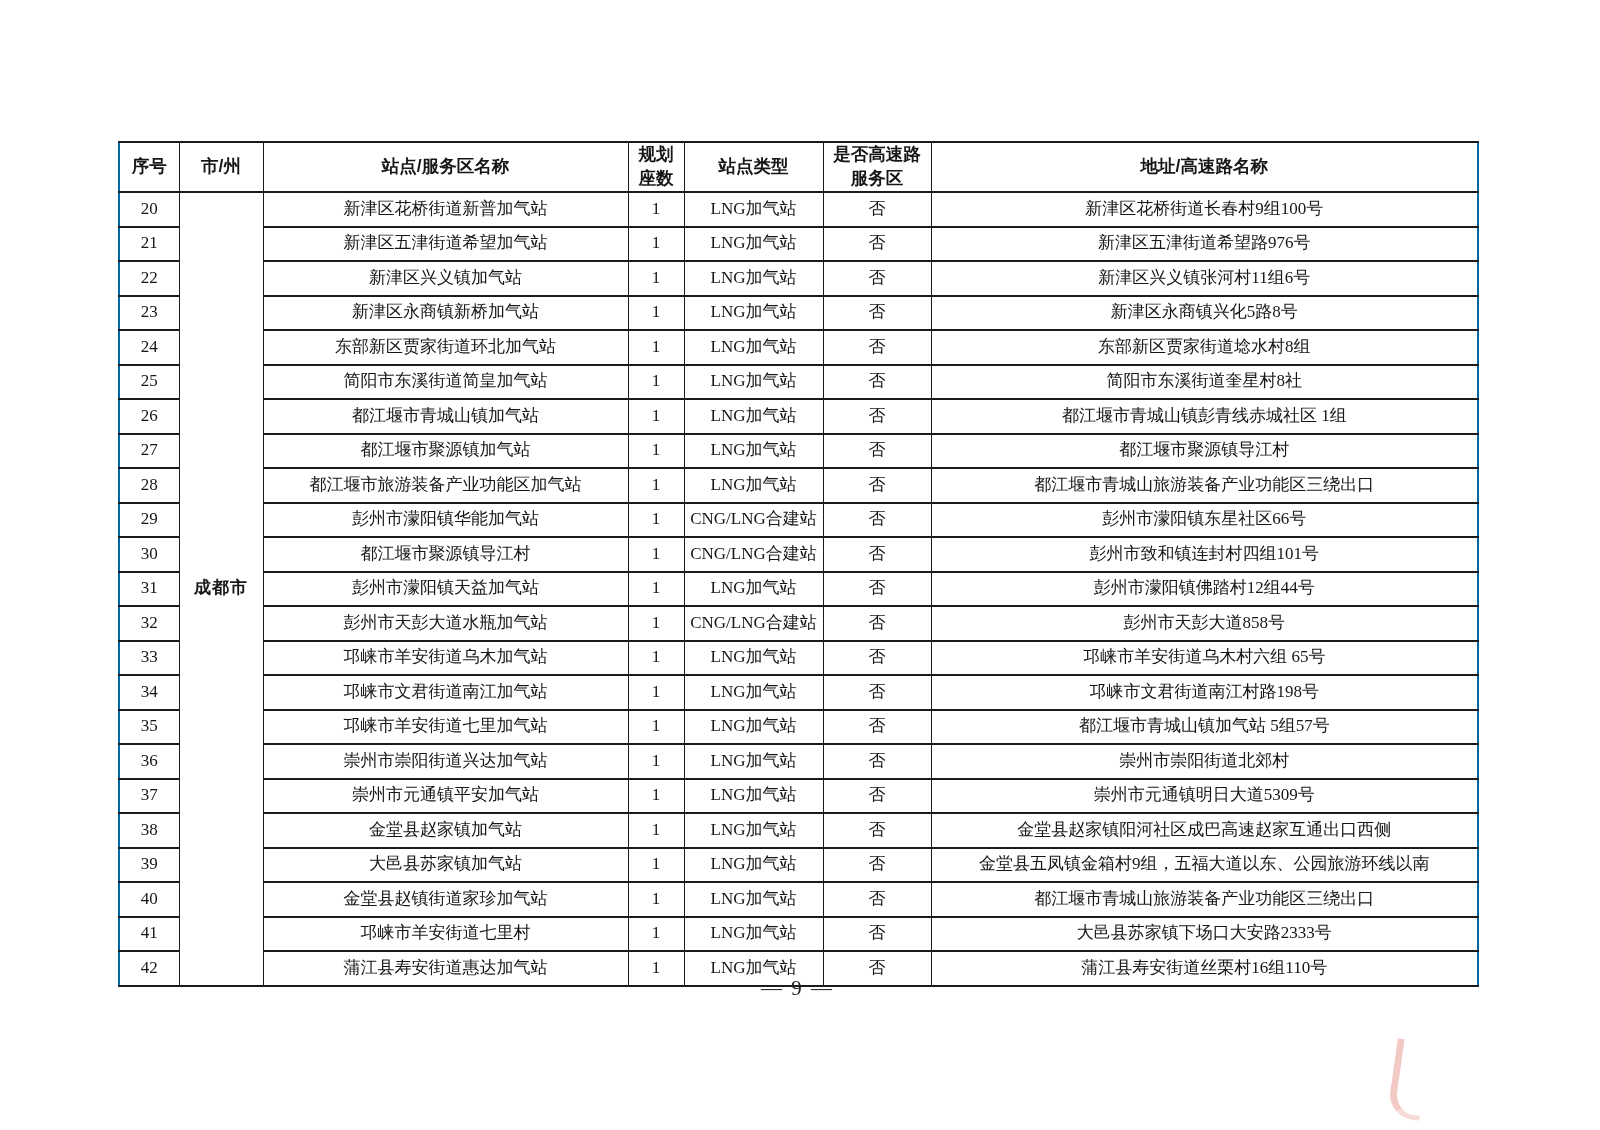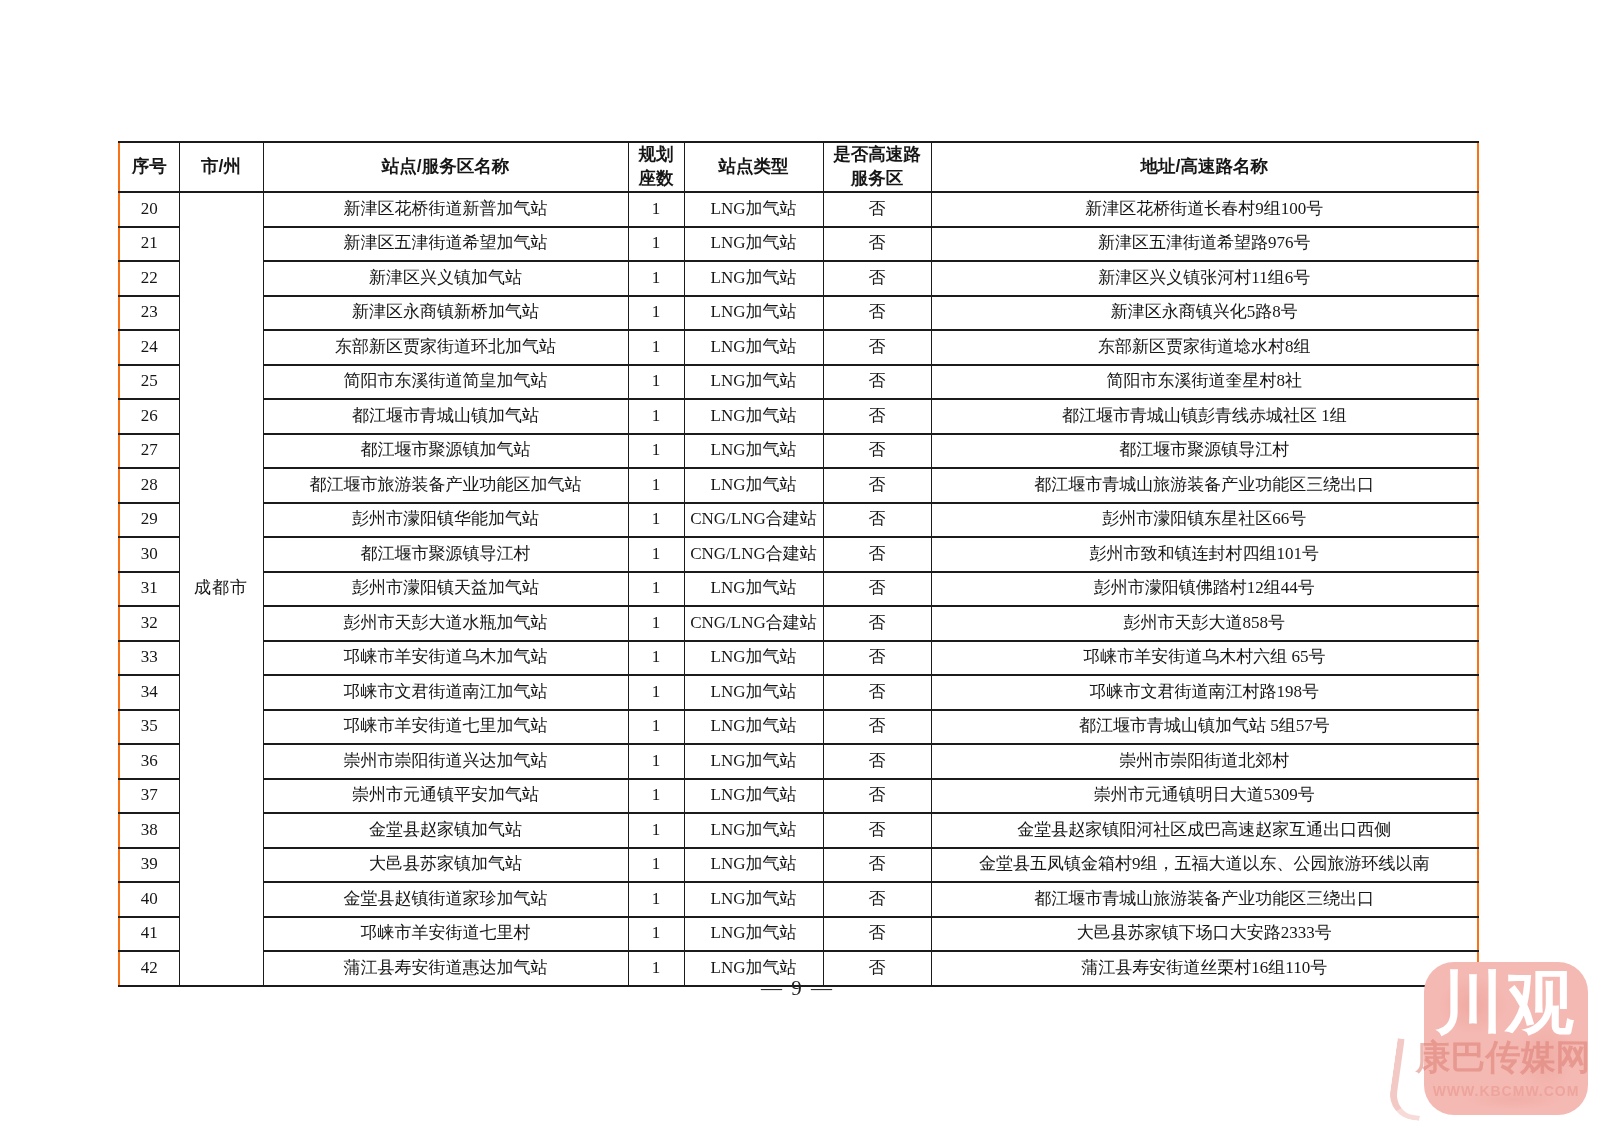--- a/index.html
+++ b/index.html
@@ -15,21 +15,21 @@
     background: #ffffff;
     overflow: hidden;
   }
   table.data-table {
     position: absolute;
     left: 118px;
     top: 141px;
     width: 1359px;
     border-collapse: collapse;
     table-layout: fixed;
-    border: 2px solid #f97316;
+    border: 2px solid #0369a1;
     color: #161616;
   }
   table.data-table th,
   table.data-table td {
     border: 1px solid #1b1b1b;
     border-top-width: 2px;
     border-bottom-width: 2px;
     padding: 0 4px;
     text-align: center;
     vertical-align: middle;
@@ -45,21 +45,21 @@
   table.data-table td {
     height: 32.5px;
     font-size: 17px;
     line-height: 1.1;
     white-space: nowrap;
   }
   td.cell-no, td.cell-seats { font-size: 17px; }
   td.cell-type { font-size: 16px; }
   td.cell-city {
     font-size: 18px;
-    font-weight: 400;
+    font-weight: 700;
     letter-spacing: 1px;
     white-space: nowrap;
     margin-top: 41px;
   }
   .page-number {
     position: absolute;
     left: 118px;
     top: 976px;
     width: 1359px;
     text-align: center;
@@ -344,19 +344,14 @@
           <td class="cell-highway">否</td>
           <td class="cell-address">蒲江县寿安街道丝栗村16组110号</td>
         </tr>
       </tbody>
   </table>
 
   <div class="page-number">— 9 —</div>
 
   <div class="wm-flourish"></div>
 
-  <div class="watermark">
-    <div class="wm-title">川观</div>
-    <div class="wm-sub">康巴传媒网</div>
-    <div class="wm-url">WWW.KBCMW.COM</div>
-  </div>
 
 </div>
 
 </body></html>

